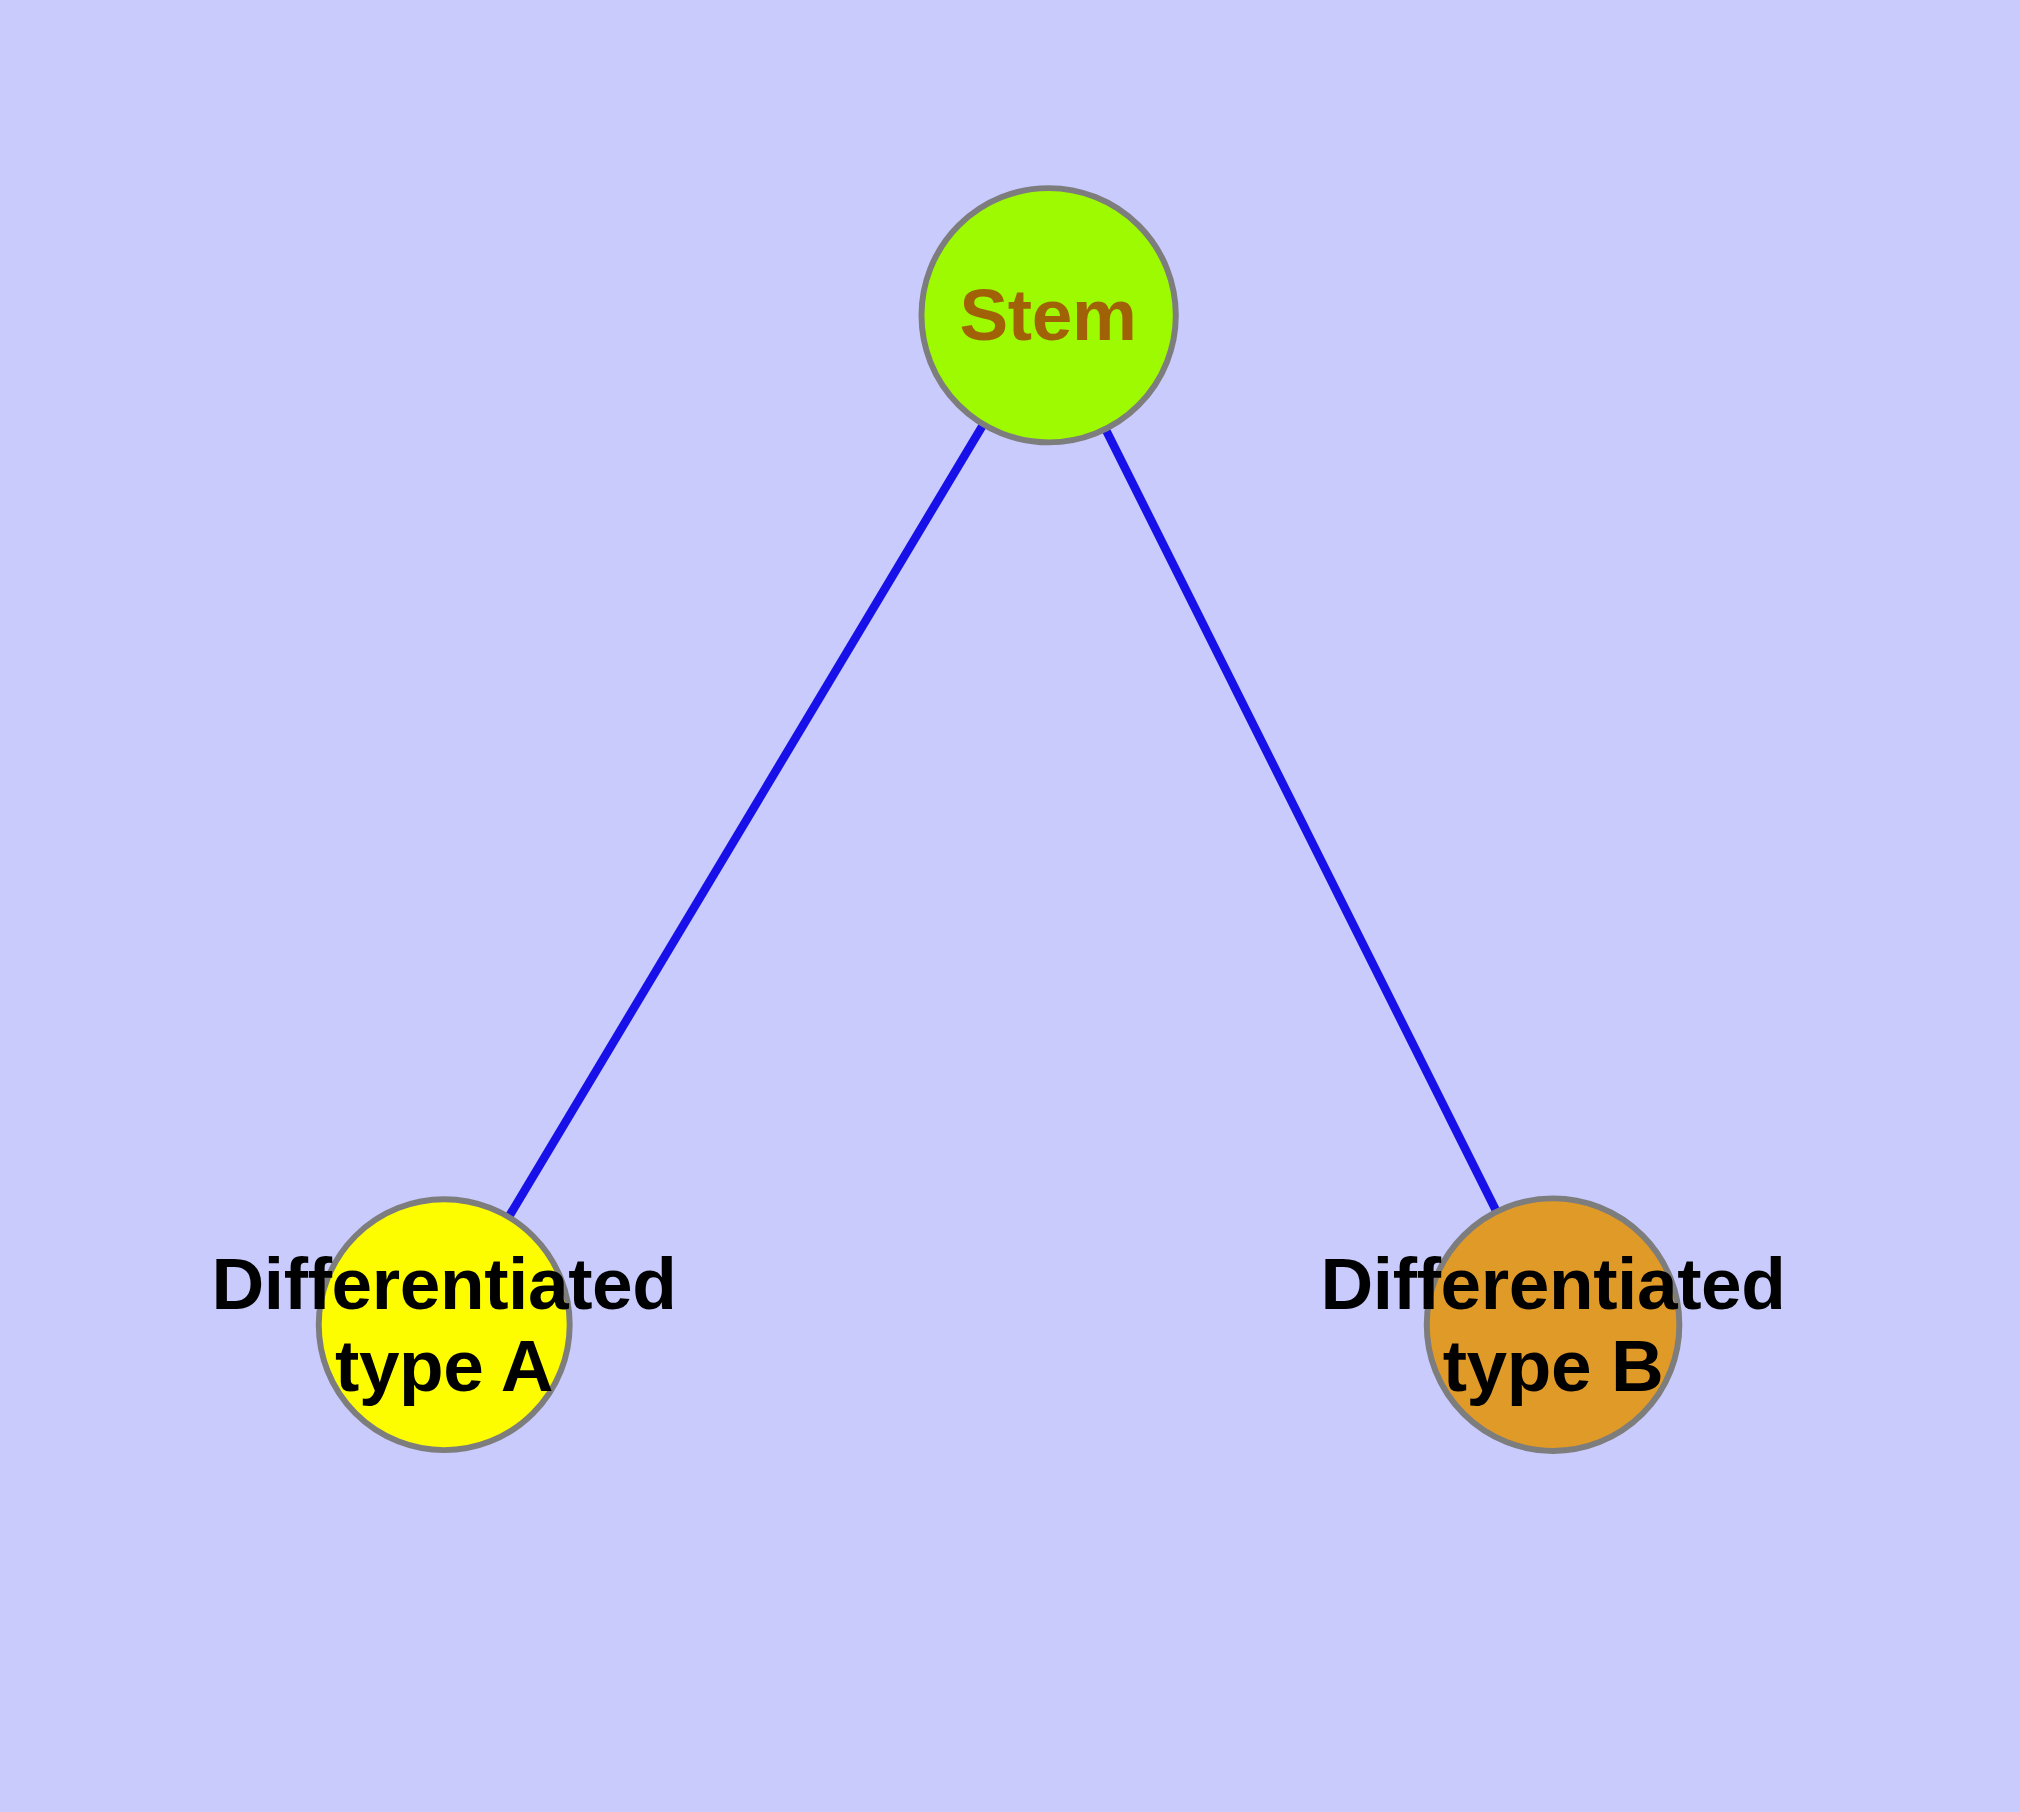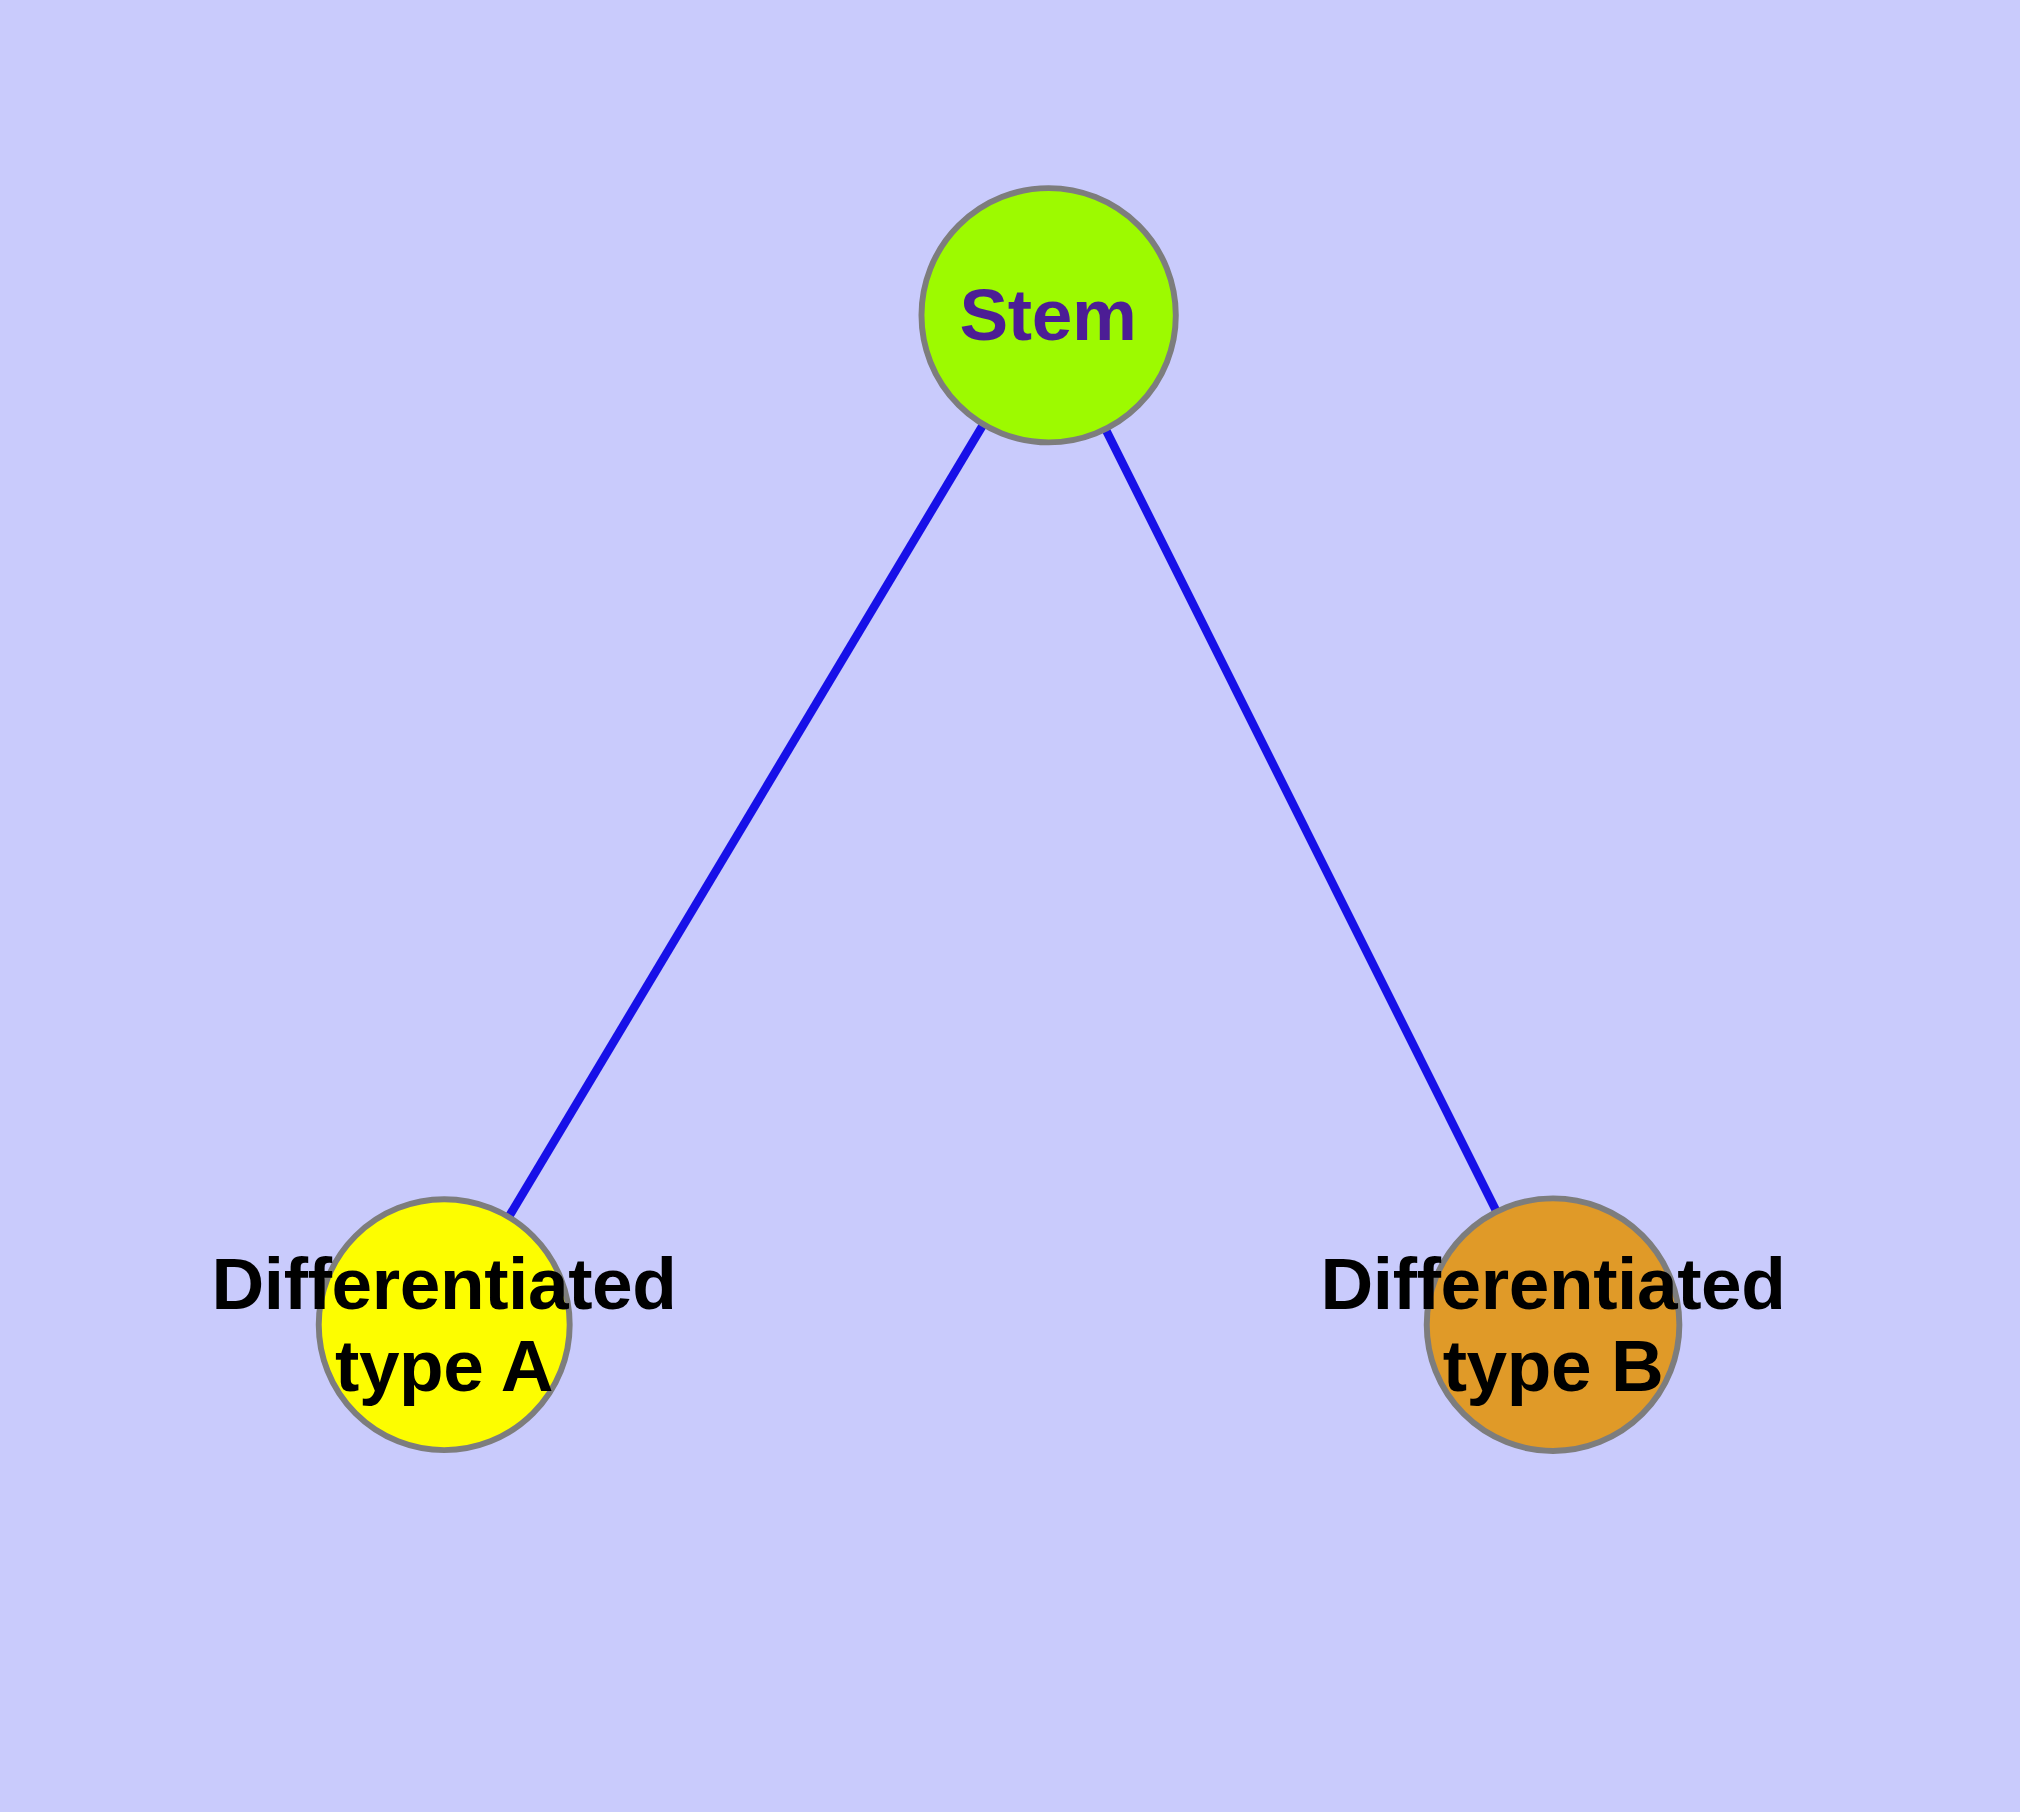--- a/index.html
+++ b/index.html
@@ -53,21 +53,21 @@
         <line x1="1237" y1="372" x2="1832" y2="1563" stroke="#1710e8" stroke-width="10" stroke-linecap="butt"></line>
       </g>
     <g id="node-layer">
         <circle cx="1237" cy="372" r="150" fill="#9dfa00" stroke="#7d7d7d" stroke-width="7"></circle>
         <circle cx="524" cy="1563" r="148" fill="#fdfd00" stroke="#7d7d7d" stroke-width="7"></circle>
         <circle cx="1832" cy="1563" r="149" fill="#e09a28" stroke="#7d7d7d" stroke-width="7"></circle>
       </g>
   </svg>
 
   <div id="label-layer">
-      <div class="node-label" style="left: 1048px; top: 315px; font-size: 73px; color: #4c1d95;">Stem</div>
+      <div class="node-label" style="left: 1048px; top: 315px; font-size: 73px; color: #a16207;">Stem</div>
       <div class="node-label" style="left: 444px; top: 1325px; font-size: 73px; color: rgb(0, 0, 0);">Differentiated
 type A</div>
       <div class="node-label" style="left: 1553px; top: 1325px; font-size: 73px; color: rgb(0, 0, 0);">Differentiated
 type B</div>
     </div>
 
 </div>
 
 
 </body></html>

